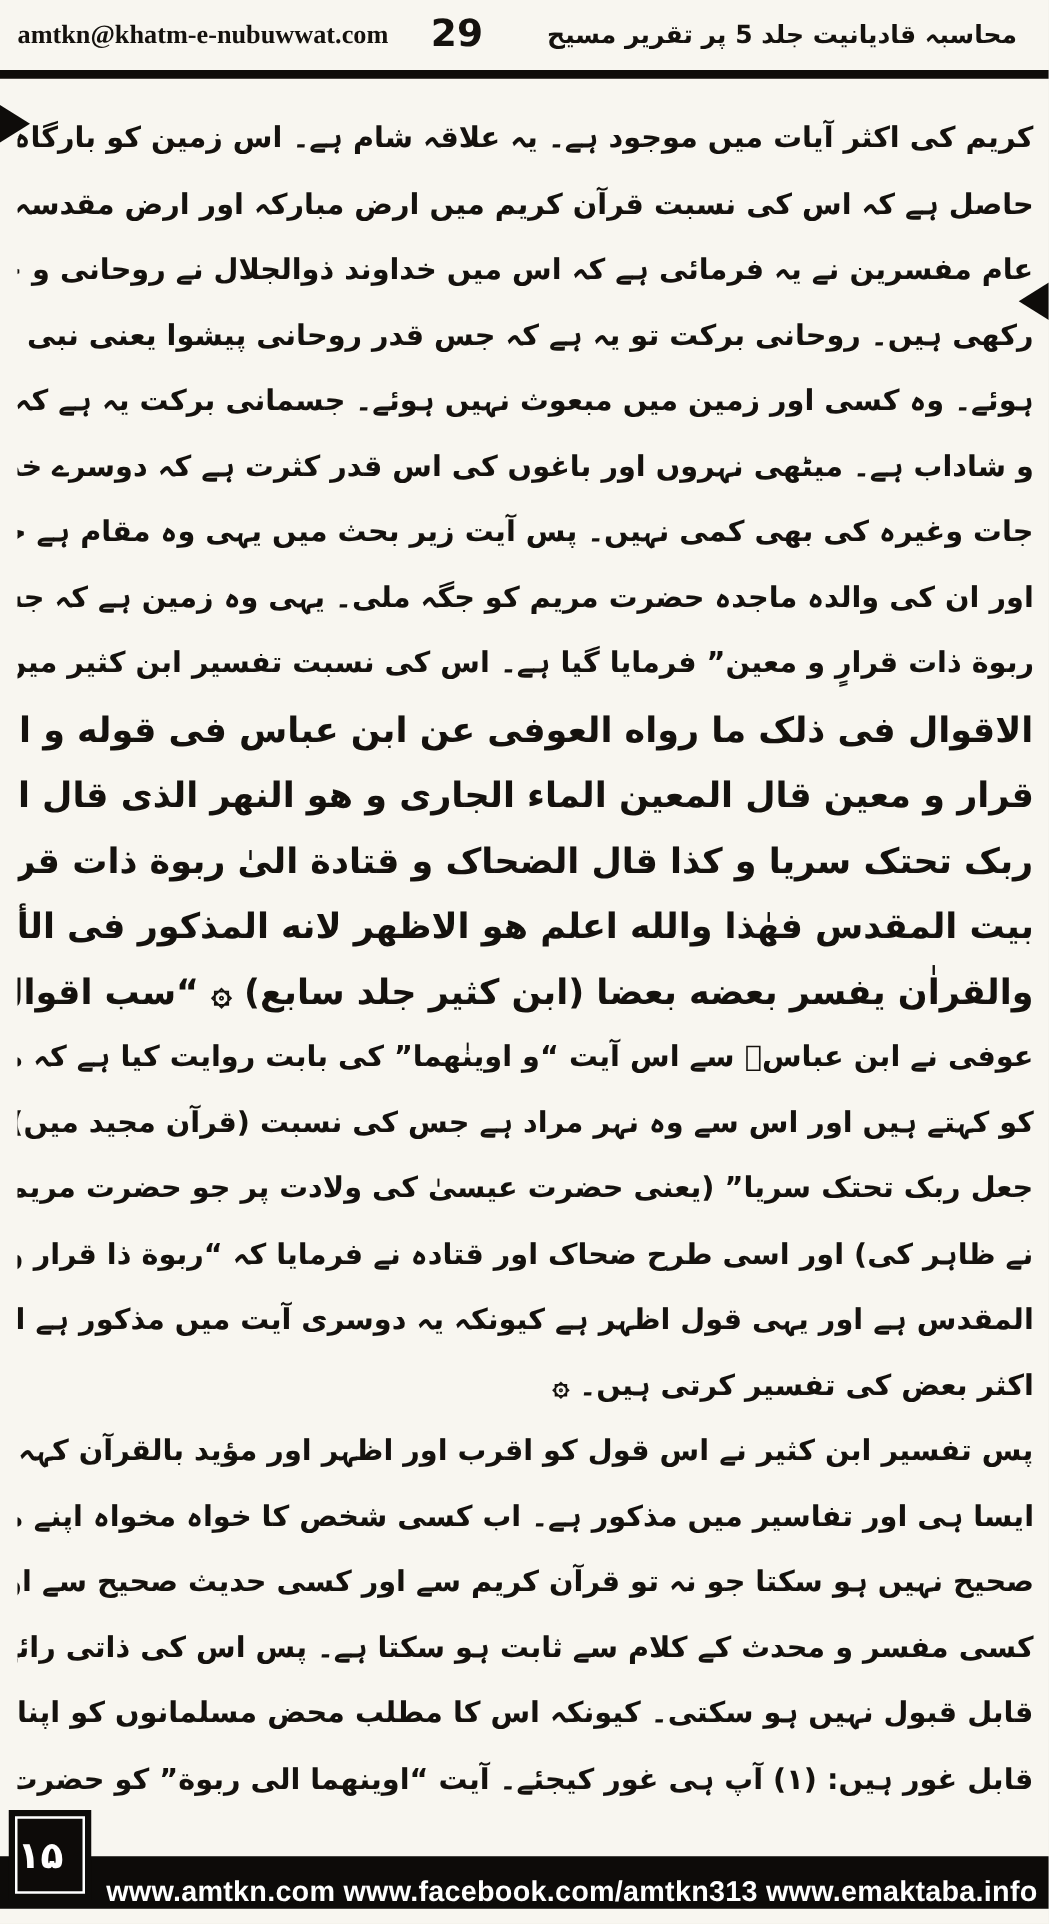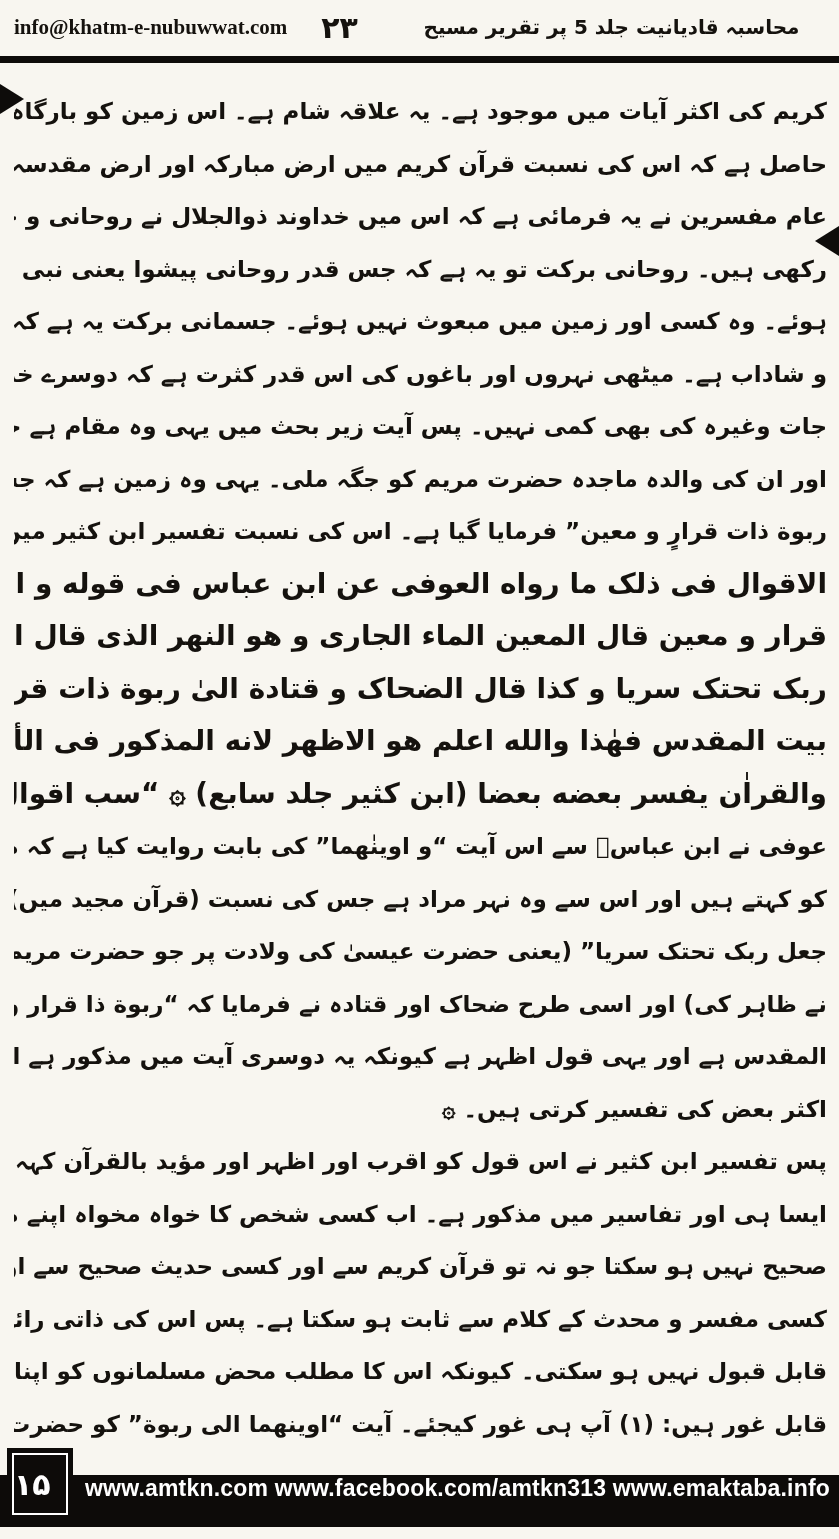--- a/index.html
+++ b/index.html
@@ -78,23 +78,23 @@
     font-weight:800;
     letter-spacing:.5px;
   }
   .line.k-end{
     text-align-last:right;
     white-space:nowrap;
   }
   
   .footer{position:absolute;left:0;right:0;bottom:0;height:78px;}
   .foot-bar{
-    position:absolute;left:0;right:0;bottom:12px;height:52px;
+    position:absolute;left:0;right:0;bottom:12px;height:42px;
     background:#0d0b09;
-    display:flex;align-items:flex-start;justify-content:center;
+    display:flex;align-items:flex-end;justify-content:center;
     padding-left:76px;box-sizing:border-box;
   }
   .foot-bar .urls{
     direction:ltr;
     color:#ffffff;
     font-family:"Liberation Sans",sans-serif;
     font-weight:700;font-size:23px;
     white-space:nowrap;
     letter-spacing:.2px;
   }
@@ -109,22 +109,22 @@
   .foot-num-box .num{
     color:#ffffff;font-size:30px;font-weight:700;
   }
 </style>
 </head>
 <body>
 
 <div class="page">
 
   <header class="header">
-    <div class="email">info@khatm-e-nubuwwat.com</div>
-    <div class="pageno">۲۳</div>
+    <div class="email">amtkn@khatm-e-nubuwwat.com</div>
+    <div class="pageno">29</div>
     <div class="title" dir="rtl">محاسبہ قادیانیت جلد 5 پر تقریر مسیح</div>
   </header>
 
   <div class="header-rule"></div>
 
   <div class="fold fold-left"></div>
   <div class="fold fold-right"></div>
 
   <main class="body" dir="rtl">
       <div class="line k-urdu">کریم کی اکثر آیات میں موجود ہے۔ یہ علاقہ شام ہے۔ اس زمین کو بارگاہ خداوندی میں یہ عزت</div>

